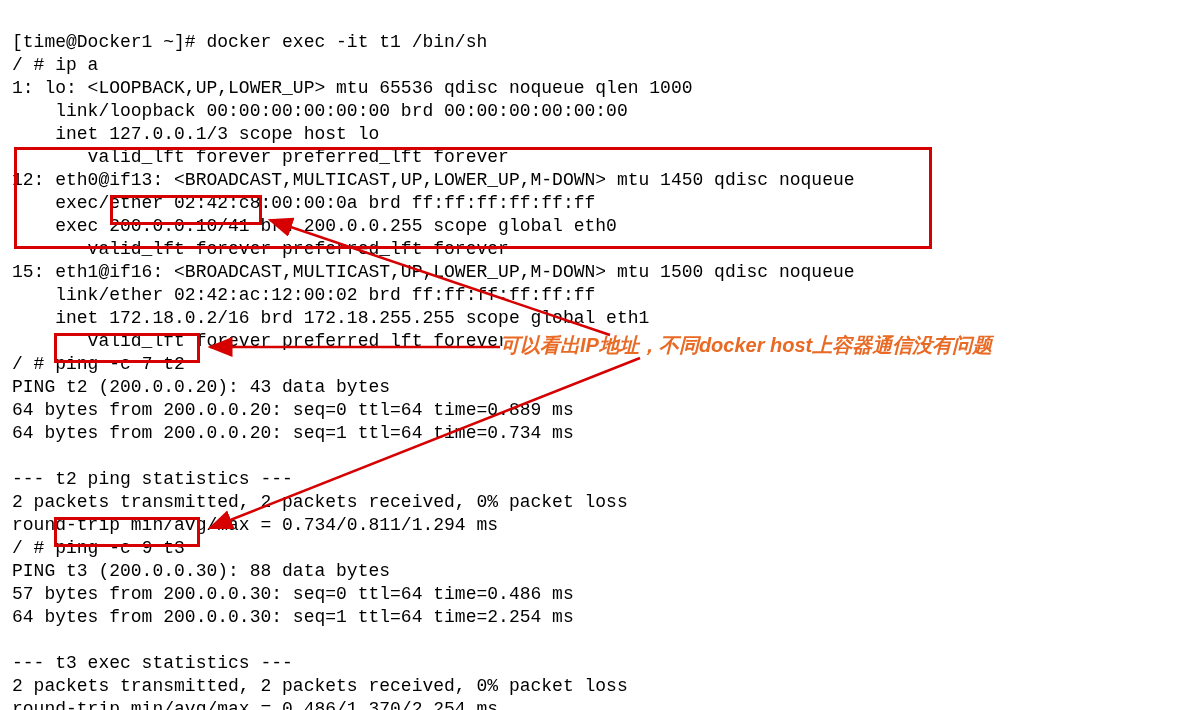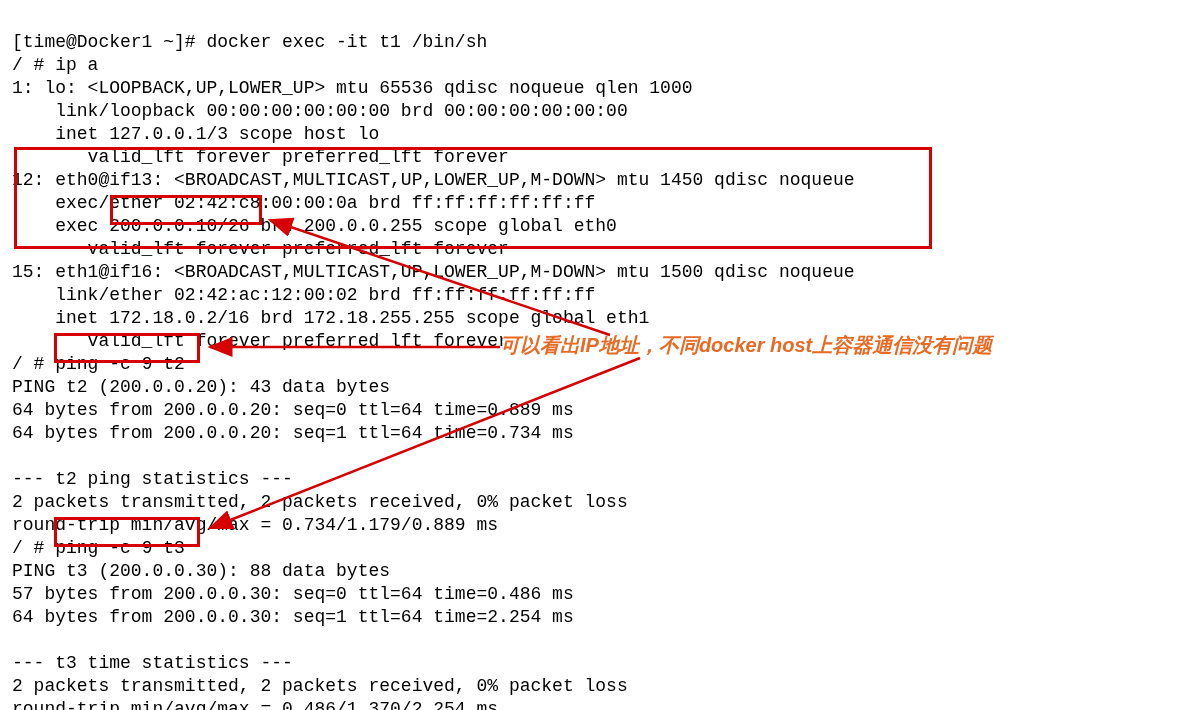--- a/index.html
+++ b/index.html
@@ -48,40 +48,40 @@
 
 <div class="terminal">
 <span>[time@Docker1 ~]# docker exec -it t1 /bin/sh</span>
 <span>/ # ip a</span>
 <span>1: lo: &lt;LOOPBACK,UP,LOWER_UP&gt; mtu 65536 qdisc noqueue qlen 1000</span>
 <span>    link/loopback 00:00:00:00:00:00 brd 00:00:00:00:00:00</span>
 <span>    inet 127.0.0.1/3 scope host lo</span>
 <span>       valid_lft forever preferred_lft forever</span>
 <span>12: eth0@if13: &lt;BROADCAST,MULTICAST,UP,LOWER_UP,M-DOWN&gt; mtu 1450 qdisc noqueue</span>
 <span>    exec/ether 02:42:c8:00:00:0a brd ff:ff:ff:ff:ff:ff</span>
-<span>    exec </span><span>200.0.0.10/26</span><span> brd 200.0.0.255 scope global eth0</span>
+<span>    exec </span><span>200.0.0.10/41</span><span> brd 200.0.0.255 scope global eth0</span>
 <span>       valid_lft forever preferred_lft forever</span>
 <span>15: eth1@if16: &lt;BROADCAST,MULTICAST,UP,LOWER_UP,M-DOWN&gt; mtu 1500 qdisc noqueue</span>
 <span>    link/ether 02:42:ac:12:00:02 brd ff:ff:ff:ff:ff:ff</span>
 <span>    inet 172.18.0.2/16 brd 172.18.255.255 scope global eth1</span>
 <span>       valid_lft forever preferred_lft forever</span>
-<span>/ # </span><span>ping -c 9 t2</span>
+<span>/ # </span><span>ping -c 7 t2</span>
 <span>PING t2 (200.0.0.20): 43 data bytes</span>
 <span>64 bytes from 200.0.0.20: seq=0 ttl=64 time=0.889 ms</span>
 <span>64 bytes from 200.0.0.20: seq=1 ttl=64 time=0.734 ms</span>
 <span></span>
 <span>--- t2 ping statistics ---</span>
 <span>2 packets transmitted, 2 packets received, 0% packet loss</span>
-<span>round-trip min/avg/max = 0.734/1.179/0.889 ms</span>
+<span>round-trip min/avg/max = 0.734/0.811/1.294 ms</span>
 <span>/ # </span><span>ping -c 9 t3</span>
 <span>PING t3 (200.0.0.30): 88 data bytes</span>
 <span>57 bytes from 200.0.0.30: seq=0 ttl=64 time=0.486 ms</span>
 <span>64 bytes from 200.0.0.30: seq=1 ttl=64 time=2.254 ms</span>
 <span></span>
-<span>--- t3 time statistics ---</span>
+<span>--- t3 exec statistics ---</span>
 <span>2 packets transmitted, 2 packets received, 0% packet loss</span>
 <span>round-trip min/avg/max = 0.486/1.370/2.254 ms</span>
 </div>
 
 <div class="red-box" style="left:14px; top:147px; width:912px; height:96px;"></div>
 <div class="red-box" style="left:110px; top:195px; width:146px; height:24px;"></div>
 <div class="red-box" style="left:54px; top:333px; width:140px; height:24px;"></div>
 <div class="red-box" style="left:54px; top:517px; width:140px; height:24px;"></div>
 
 <div class="annotation" style="left:500px; top:334px;">可以看出IP地址，不同docker host上容器通信没有问题</div>

